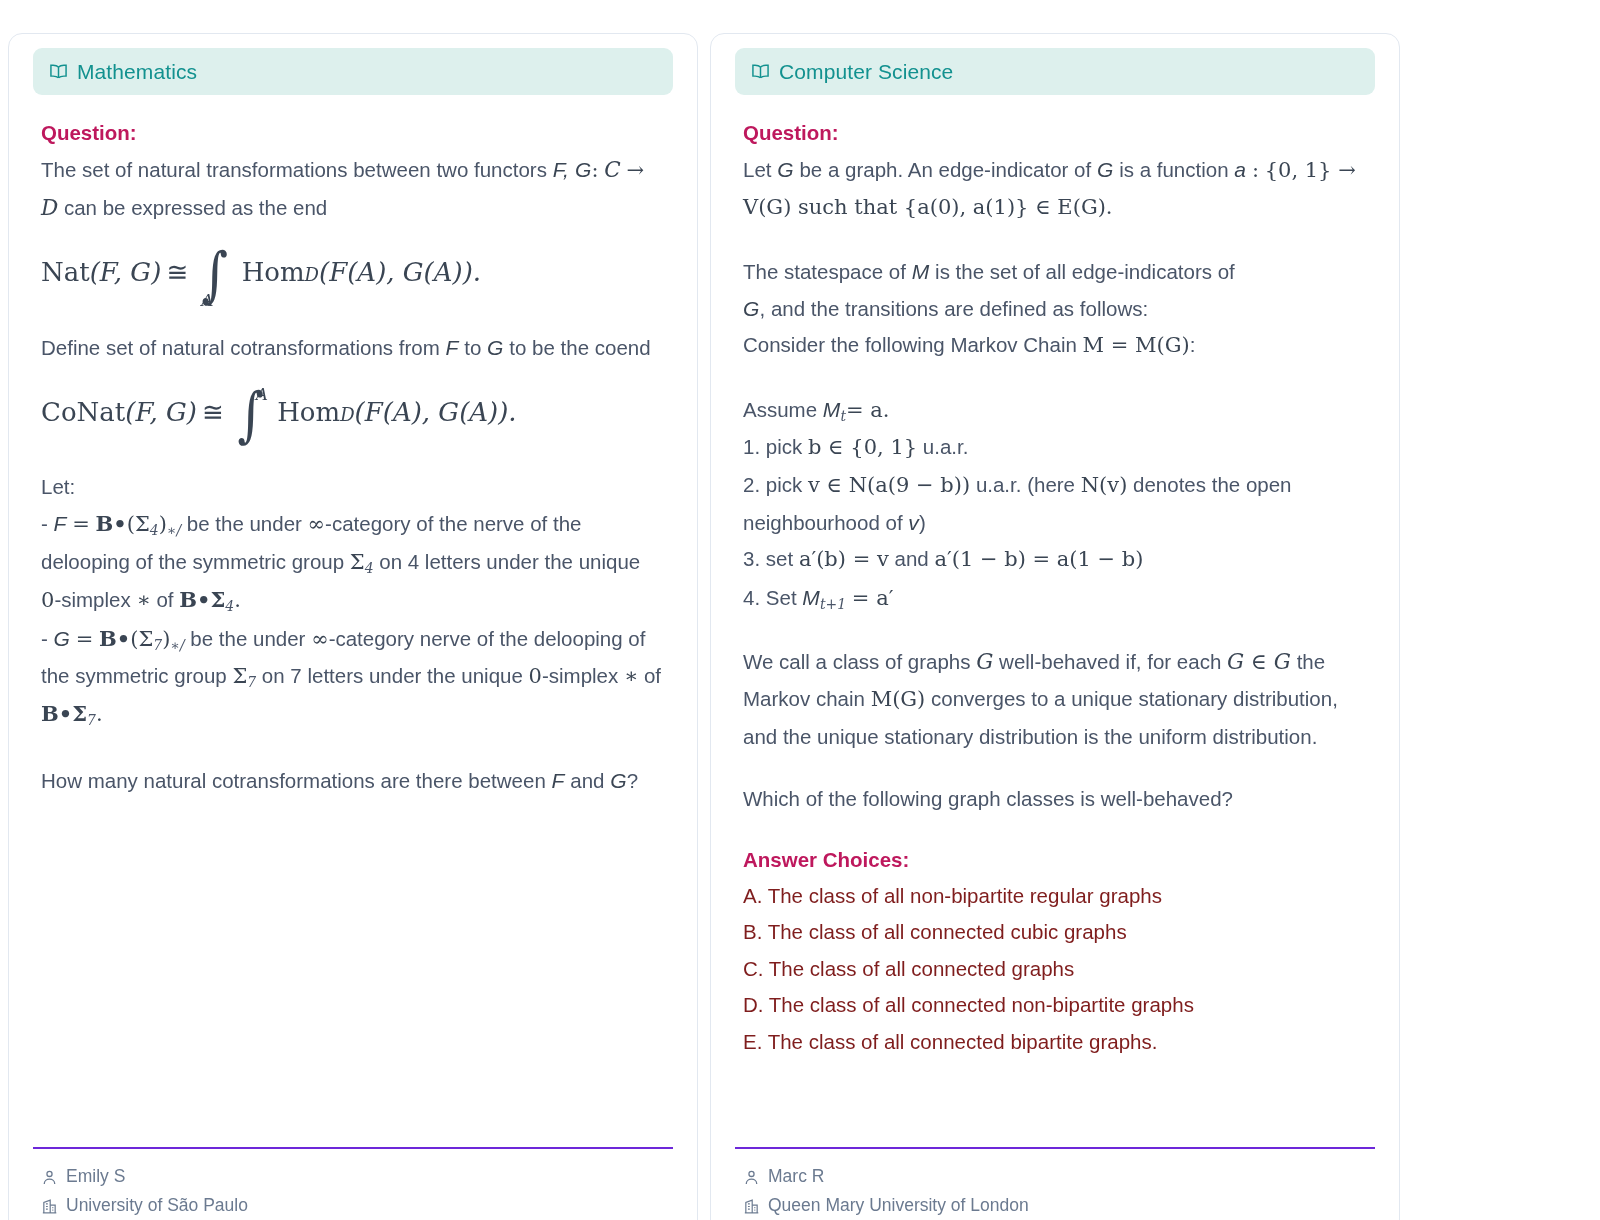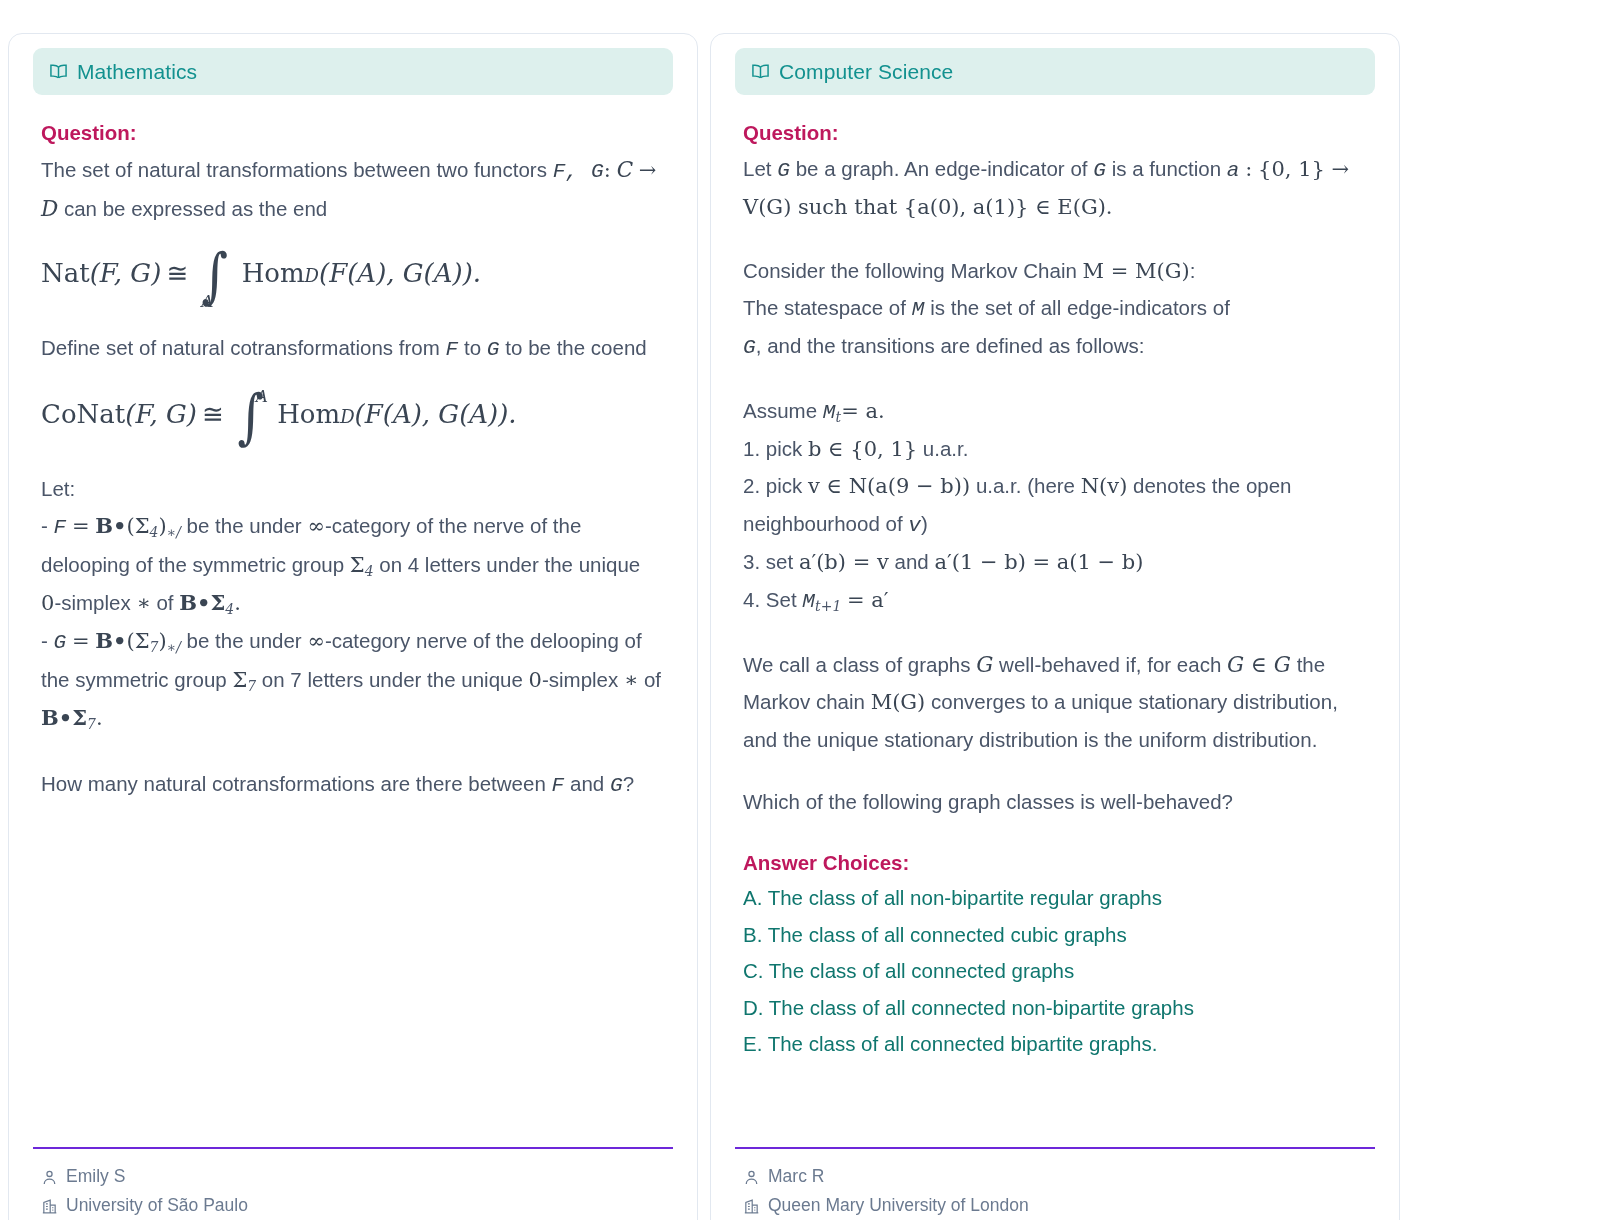--- a/index.html
+++ b/index.html
@@ -77,21 +77,21 @@
     line-height: 1.78;
     color: #4a5568;
     margin: 0;
     font-weight: 400;
   }
   .para.spaced { margin-top: 28px; }
   .blank { height: 26px; }
 
   
   .m {
-    font-family: Liberation Mono, monospace;
+    font-family: Liberation Sans, sans-serif;
     font-style: italic;
     font-size: 21px;
     color: #3a4553;
     letter-spacing: .2px;
   }
   .mr {
     font-family: "DejaVu Serif", "Liberation Serif", serif;
     font-style: normal;
     font-size: 21px;
     color: #3a4553;
@@ -180,21 +180,21 @@
     line-height: 1.5;
   }
   .meta-row + .meta-row { margin-top: 3px; }
   .meta-icon {
     width: 17px;
     height: 17px;
     flex: none;
     display: inline-block;
     color: #6b7a90;
   }
-  .choice { font-size: 20.5px; line-height: 1.78; color: #0f766e; }
+  .choice { font-size: 20.5px; line-height: 1.78; color: #7f1d1d; }
   .steps { font-size: 20.5px; line-height: 1.78; color: #4a5568; }
   .nowrap { white-space: nowrap; }
 </style>
 </head>
 <body>
 
 <div class="board">
 
   <div class="card">
 
@@ -339,29 +339,29 @@
         <span class="m">G</span>
         <span>is a function</span>
         <span class="m">a</span>
         <span class="mr">:</span>
         <span class="mr">{0, 1} → V(G) such that {a(0), a(1)} ∈ E(G).</span>
       </p>
 
       <div class="blank"></div>
 
       <p class="para" style="margin:0">
-        <span>Consider the following Markov Chain</span>
-        <span class="nowrap"><span class="mr">M = M(G)</span><span>:</span></span>
-      </p>
-
-      <p class="para" style="margin:0">
         <span>The statespace of</span>
         <span class="m">M</span>
         <span>is the set of all edge-indicators of</span>
         <span class="nowrap"><span class="m">G</span><span>, and the transitions are defined as follows:</span></span>
+      </p>
+
+      <p class="para" style="margin:0">
+        <span>Consider the following Markov Chain</span>
+        <span class="nowrap"><span class="mr">M = M(G)</span><span>:</span></span>
       </p>
 
       <div class="blank"></div>
 
       <p class="steps" style="margin:0">
         <span>Assume</span>
         <span class="nowrap"><span class="m">M</span><sub class="msub">t</sub><span class="mr">= a.</span></span>
       </p>
 
       <p class="steps" style="margin:0">

